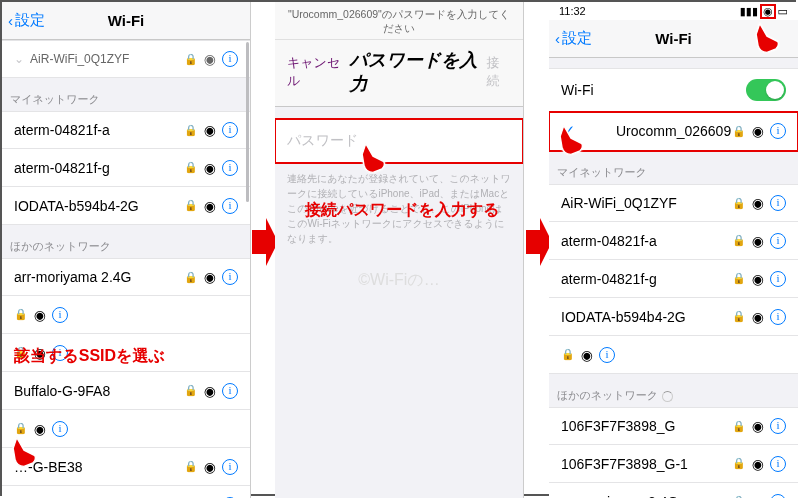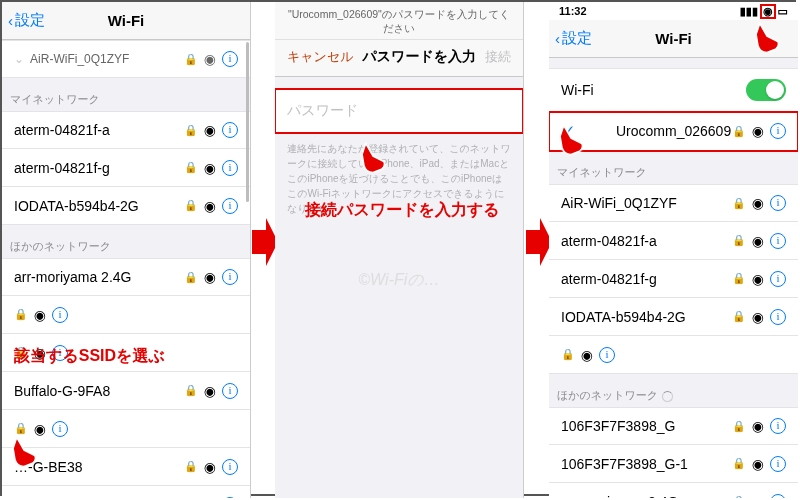--- a/index.html
+++ b/index.html
@@ -31,29 +31,29 @@
   
   .s1 .truncated-row { color:#222; }
   .redbox { outline:2px solid #e60000; outline-offset:-1px; }
   .annot { color:#e60000; font-weight:700; position:absolute; font-size:16px; pointer-events:none;}
   .pointer { position:absolute; width:36px; height:36px; pointer-events:none; z-index:10;}
   .pointer svg { width:100%; height:100%; filter:drop-shadow(0 0 1px #fff);}
 
   
   .s2 .dialog-head { background:#f8f8f8; text-align:center; font-size:10.5px; color:#666; padding:6px 8px 3px; border-bottom:1px solid #e0e0e0;}
   .s2 .dialog-bar { display:flex; align-items:center; justify-content:space-between; padding:8px 12px 10px; border-bottom:1px solid #c8c8c8; background:#f8f8f8;}
-  .s2 .dialog-bar .cancel { color:#c2410c; font-size:13px;}
-  .s2 .dialog-bar .title { font-weight:600; font-size:14px;}
+  .s2 .dialog-bar .cancel { color:#701a75; font-size:13px;}
+  .s2 .dialog-bar .title { font-weight:600; font-size:18px;font-style:italic;}
   .s2 .dialog-bar .connect { color:#c0c0c4; font-size:13px;}
   .s2 .pwd-field { background:#fff; padding:12px; font-size:14px; color:#c1c1c5; border-bottom:1px solid #e0e0e0; border-top:1px solid #e0e0e0; margin-top:12px;}
   .s2 .hint { font-size:10px; color:#b0b0b4; padding:8px 12px; line-height:1.5;}
-  .s2 .wm { position:absolute; top:268px; width:100%; text-align:center; color:#ddd; font-size:16px;font-style:italic;}
+  .s2 .wm { position:absolute; top:268px; width:100%; text-align:center; color:#ddd; font-size:16px;}
 
   
-  .status { height:18px; display:flex; align-items:center; justify-content:space-between; padding:0 10px; font-size:11px; font-weight:700; background:#fff;}
+  .status { height:18px; display:flex; align-items:center; justify-content:space-between; padding:0 10px; font-size:11px; font-weight:400; background:#fff;}
   .status .right { display:flex; gap:3px; align-items:center;}
   .toggle { width:40px; height:22px; background:#34c759; border-radius:11px; position:relative;}
   .toggle::after { content:""; position:absolute; right:2px; top:2px; width:18px; height:18px; background:#fff; border-radius:50%; box-shadow:0 1px 2px rgba(0,0,0,.2);}
   .check { color:#007aff; font-size:15px; width:16px; text-align:center;}
   .spinner { display:inline-block; width:11px; height:11px; border:1.5px solid #ccc; border-top-color:#999; border-radius:50%; margin-left:4px; vertical-align:middle;}
   .scrollhint { position:absolute; right:1px; top:40px; width:3px; height:160px; background:#bdbdc0; border-radius:2px;}
 </style>
 </head>
 <body>
 

